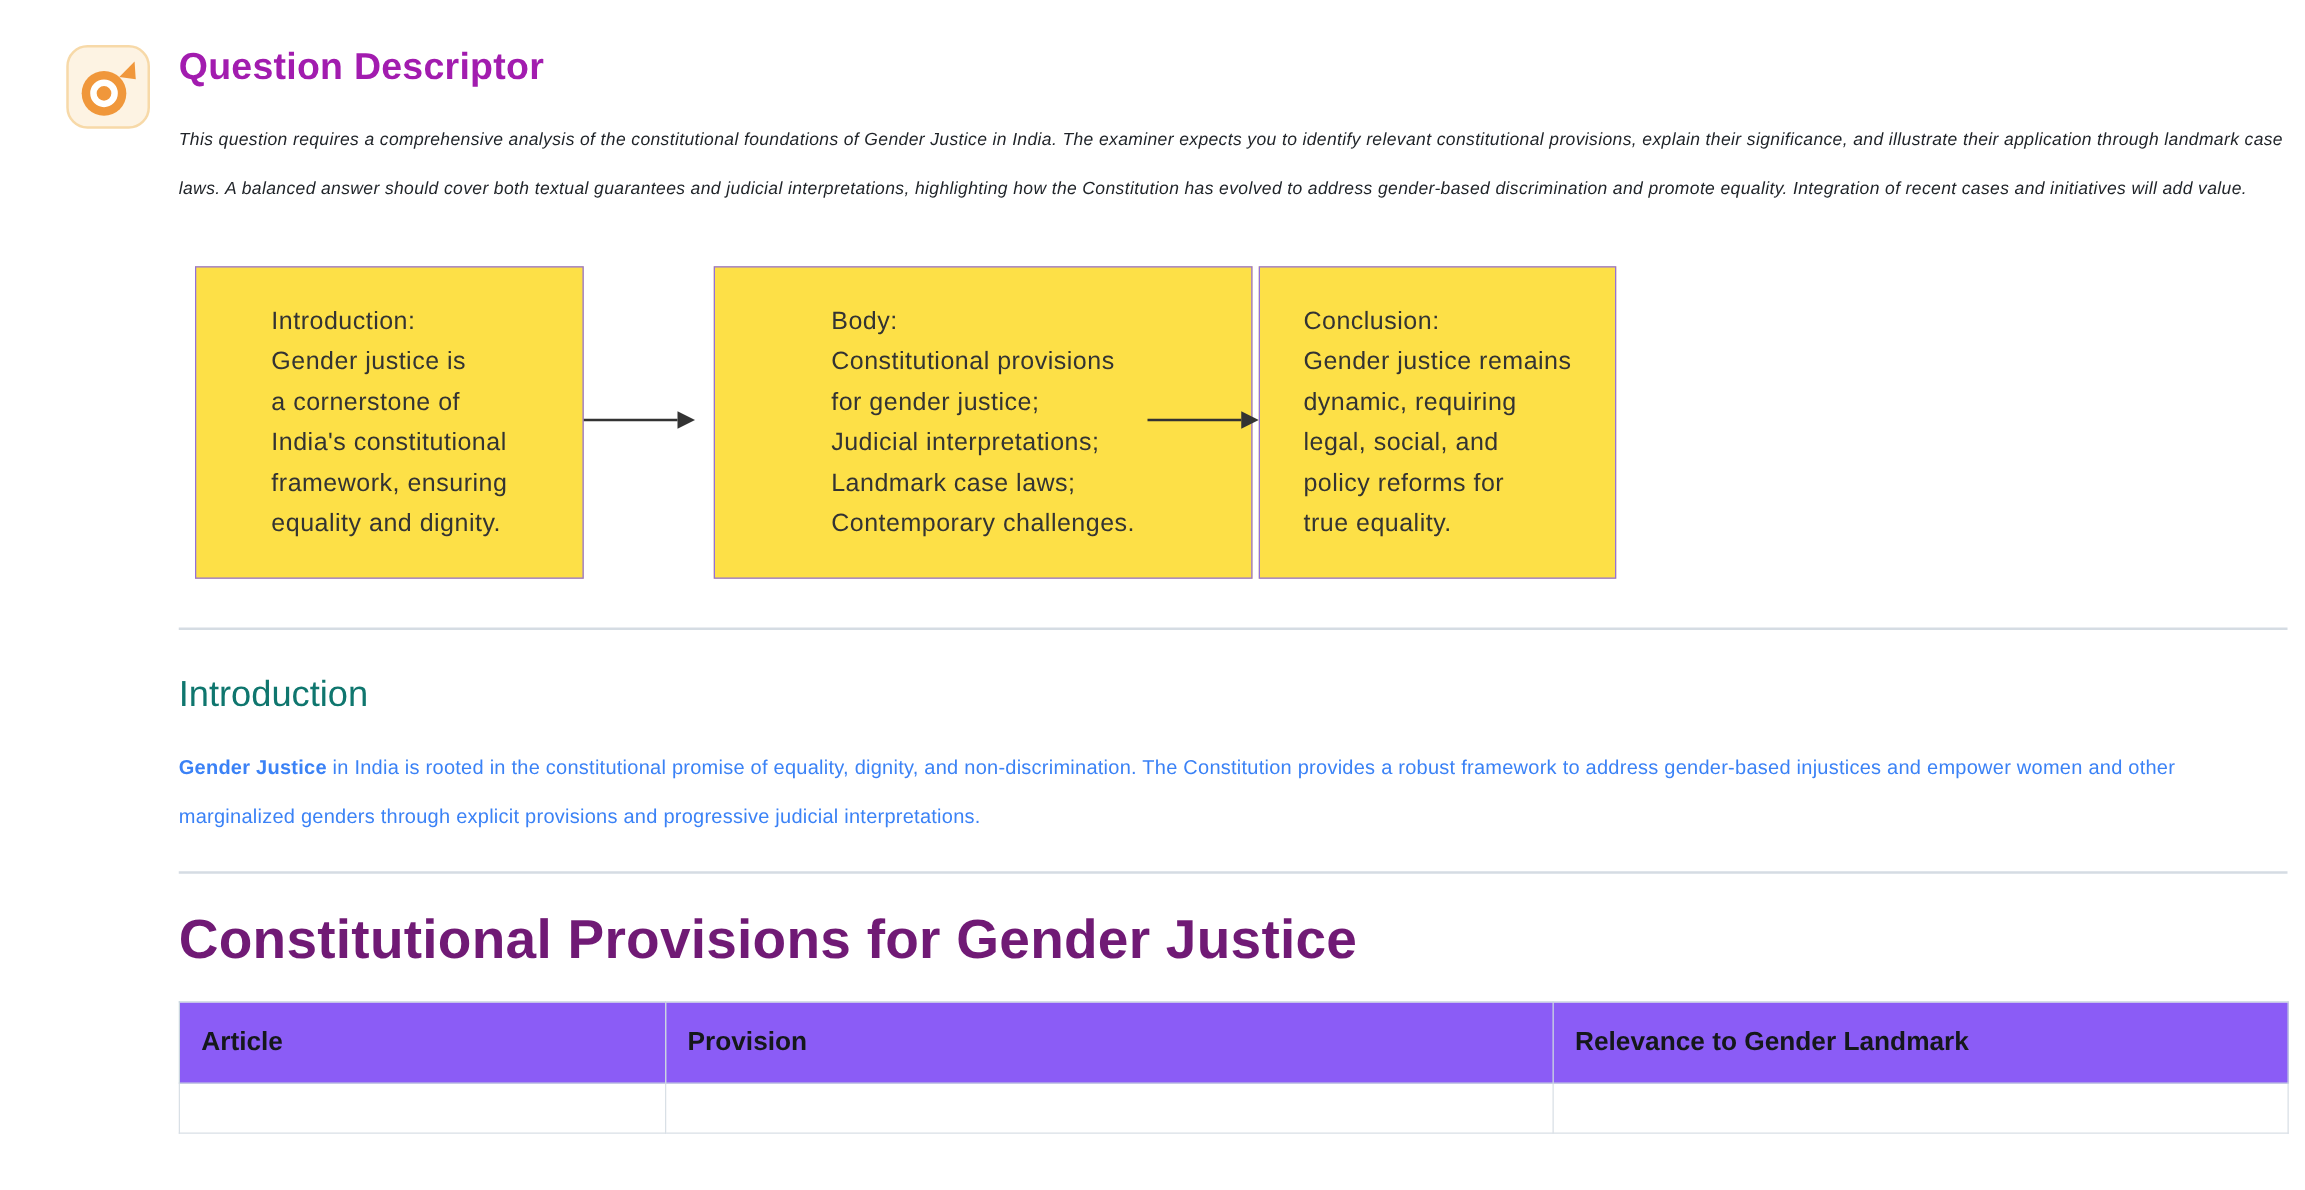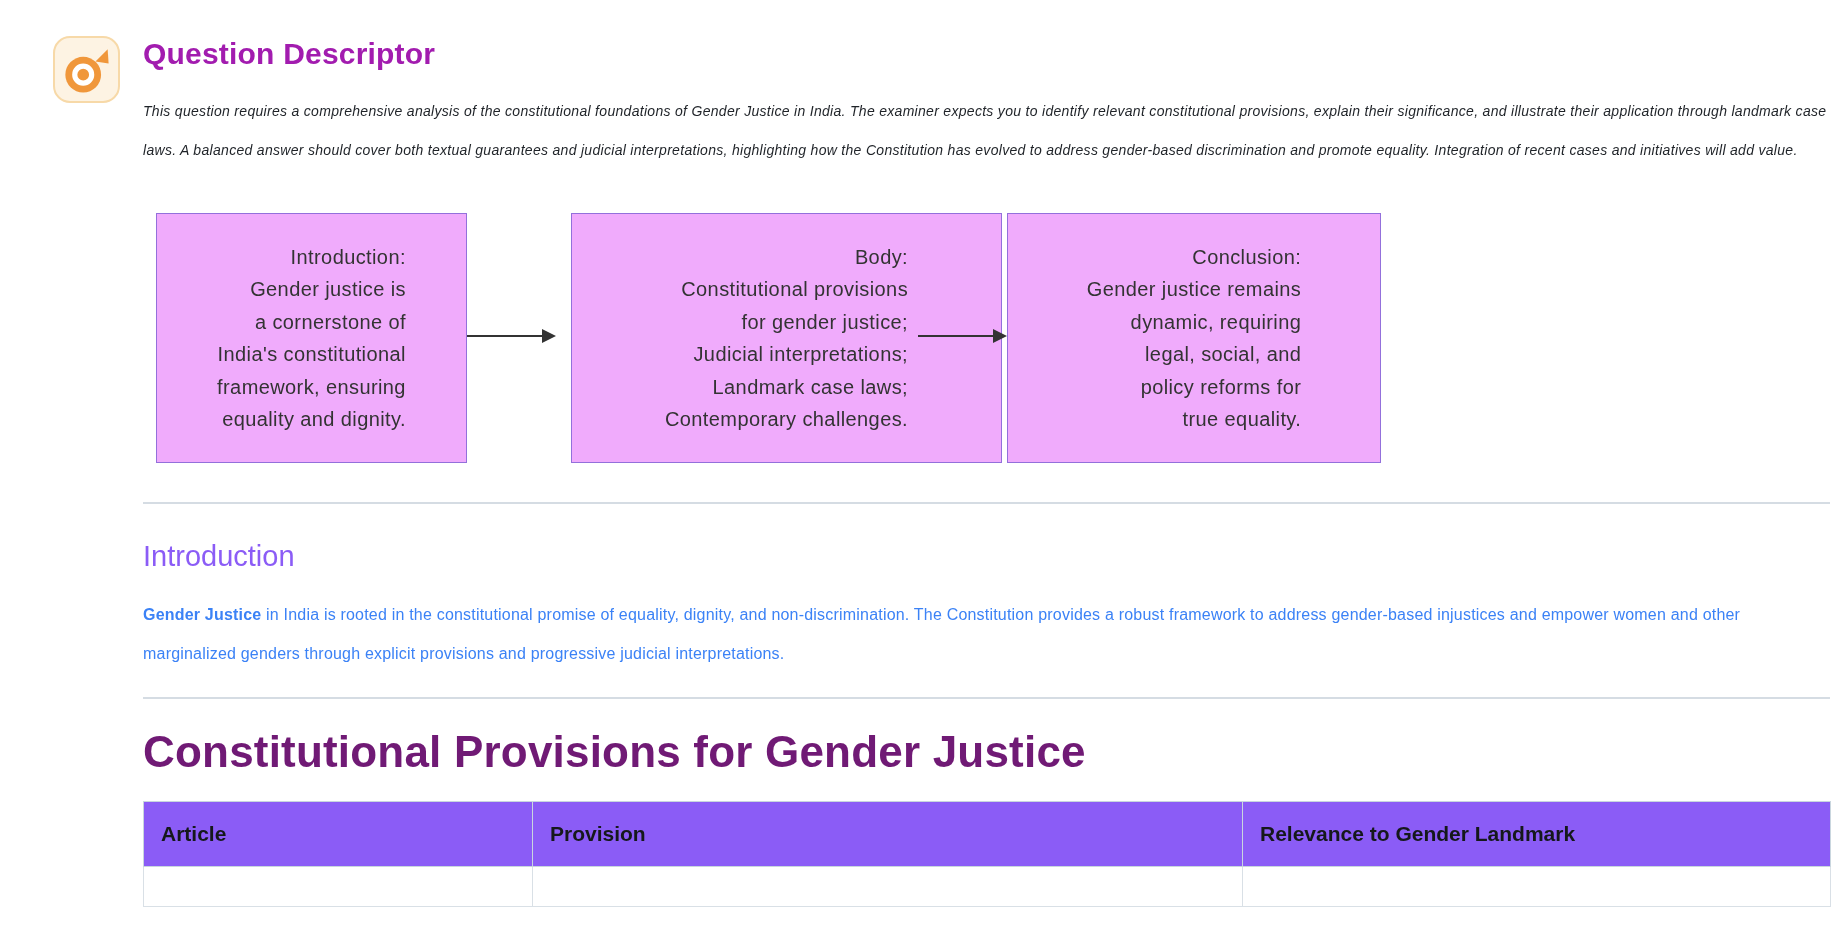--- a/index.html
+++ b/index.html
@@ -21,44 +21,44 @@
   }
 
   p.descriptor {
     margin-top: 18px; font-size: 14px; line-height: 38.5px; font-style: italic;
     color: #1f2328; letter-spacing: 0.3px;
   }
 
   .flowchart { position: relative; margin-top: 44px; height: 250px; }
   .fc-node {
     position: absolute; top: 0; height: 250px;
-    background: #f0abfc; border: 1px solid #9370db;
+    background: #fde047; border: 1px solid #9370db;
     display: flex; align-items: center; justify-content: center;
-    text-align: right; white-space: pre-line;
+    text-align: left; white-space: pre-line;
     font-size: 20px; line-height: 32.5px; color: #333333; letter-spacing: 0.4px;
   }
   .fc-node-1 { left: 13px;  width: 311px; }
   .fc-node-2 { left: 428px; width: 431px; }
-  .fc-node-3 { left: 864px; width: 374px; }
+  .fc-node-3 { left: 864px; width: 286px; }
   .fc-arrow { position: absolute; top: 122px; height: 2px; background: #333333; }
   .fc-arrow-1 { left: 324px; width: 75px; }
   .fc-arrow-2 { left: 775px; width: 75px; }
   .fc-arrow::after {
     content: ""; position: absolute; right: -14px; top: -6px;
     border-left: 14px solid #333333;
     border-top: 7px solid transparent; border-bottom: 7px solid transparent;
   }
 
   hr.divider { border: none; border-top: 2px solid #d5dce3; height: 0; }
   hr.divider-1 { margin-top: 39px; }
   hr.divider-2 { margin-top: 24px; }
 
   h2.h-intro {
     margin-top: 33px; font-size: 29px; line-height: 38px; font-weight: 400;
-    color: #8b5cf6;
+    color: #0f766e;
   }
   p.body-text {
     margin-top: 20px; font-size: 16px; line-height: 39px; color: #3b82f6;
     letter-spacing: 0.2px;
   }
   p.body-text strong { font-weight: 700; }
 
   h2.h-main {
     margin-top: 30px; font-size: 44px; line-height: 46px; font-weight: 700;
     color: #701a75; letter-spacing: 0.2px;

